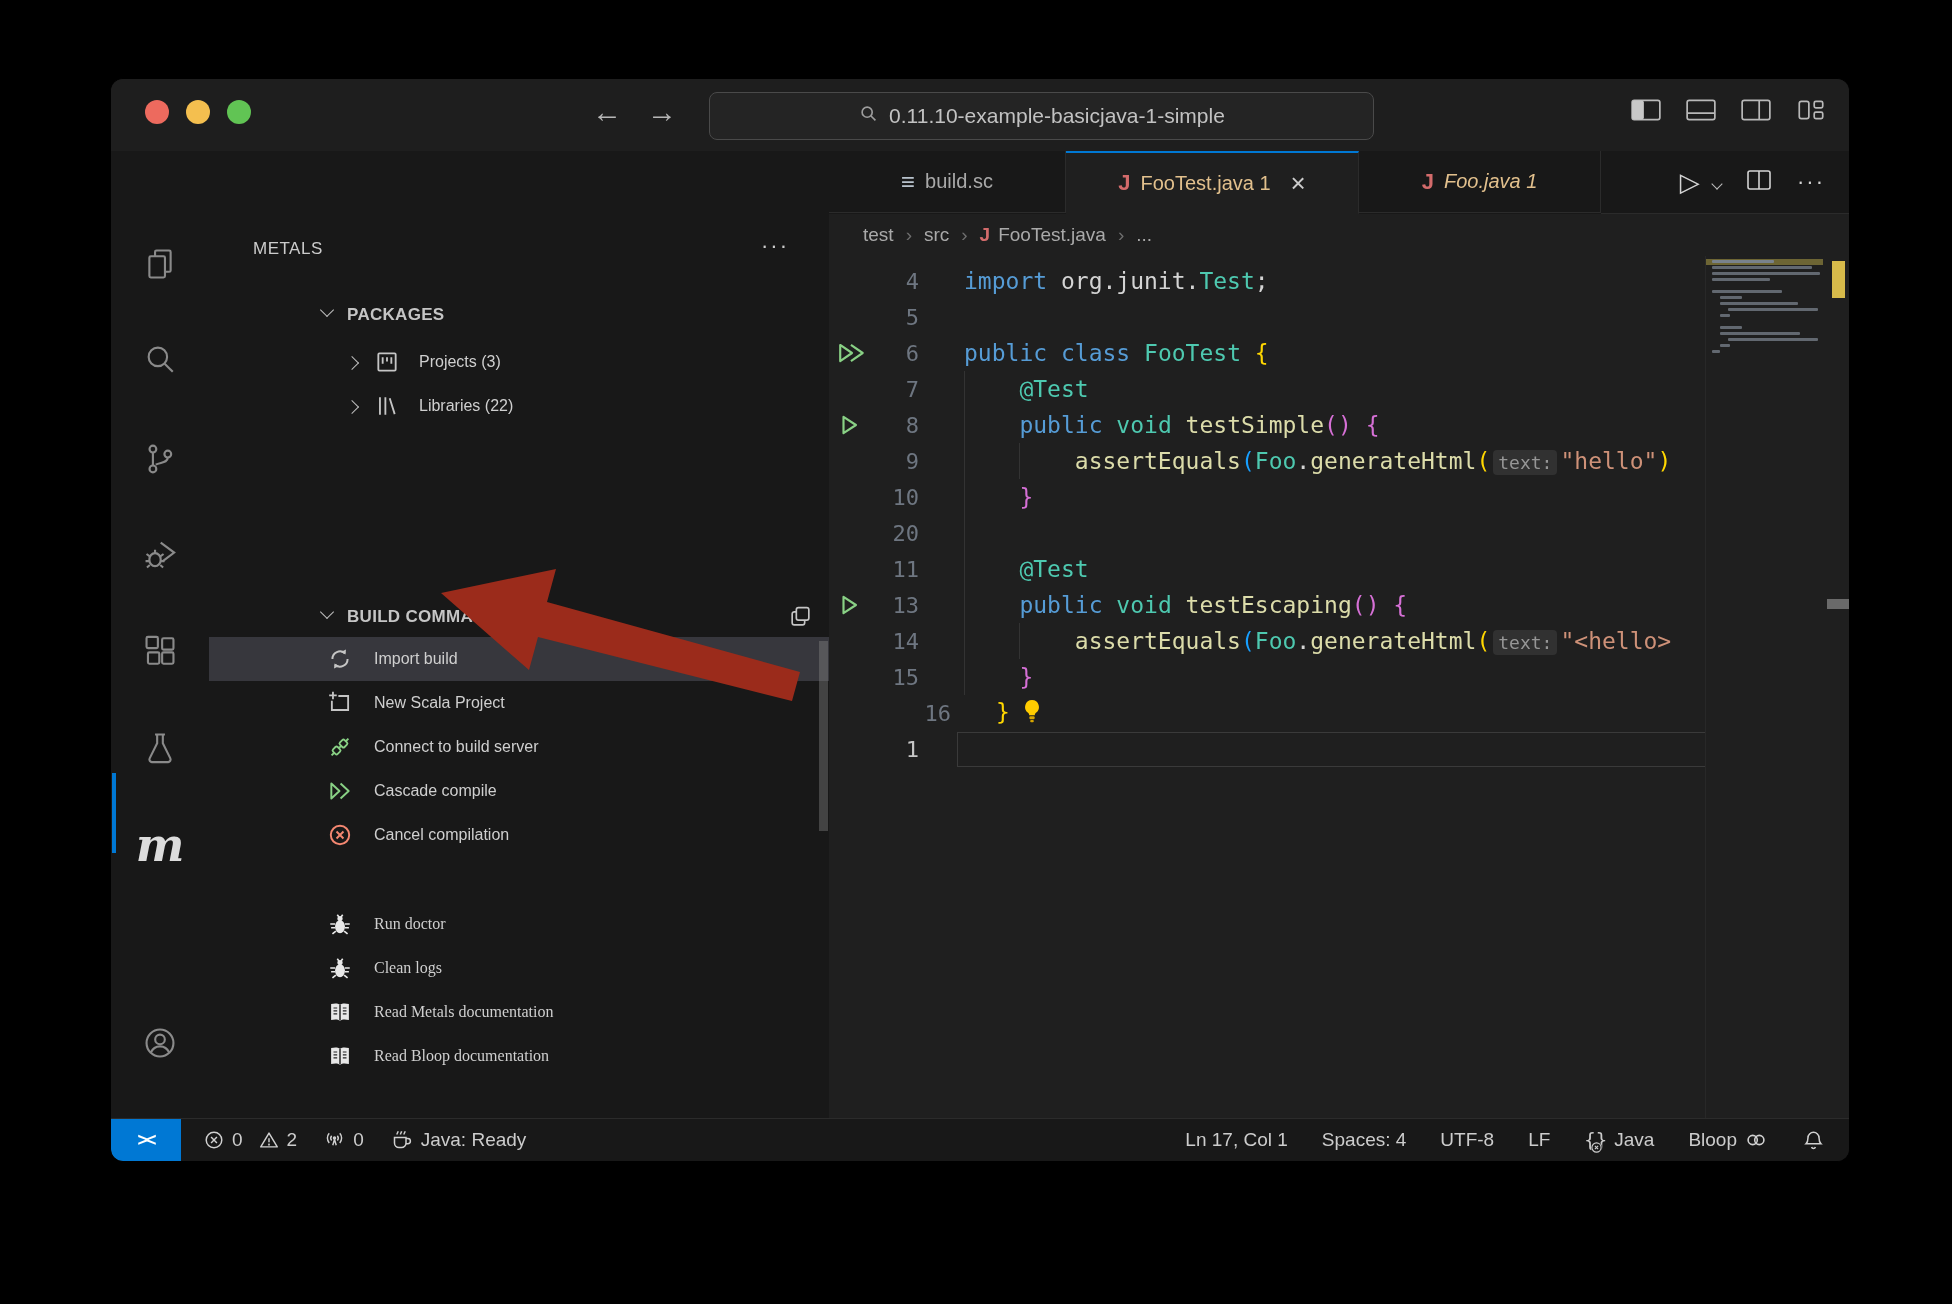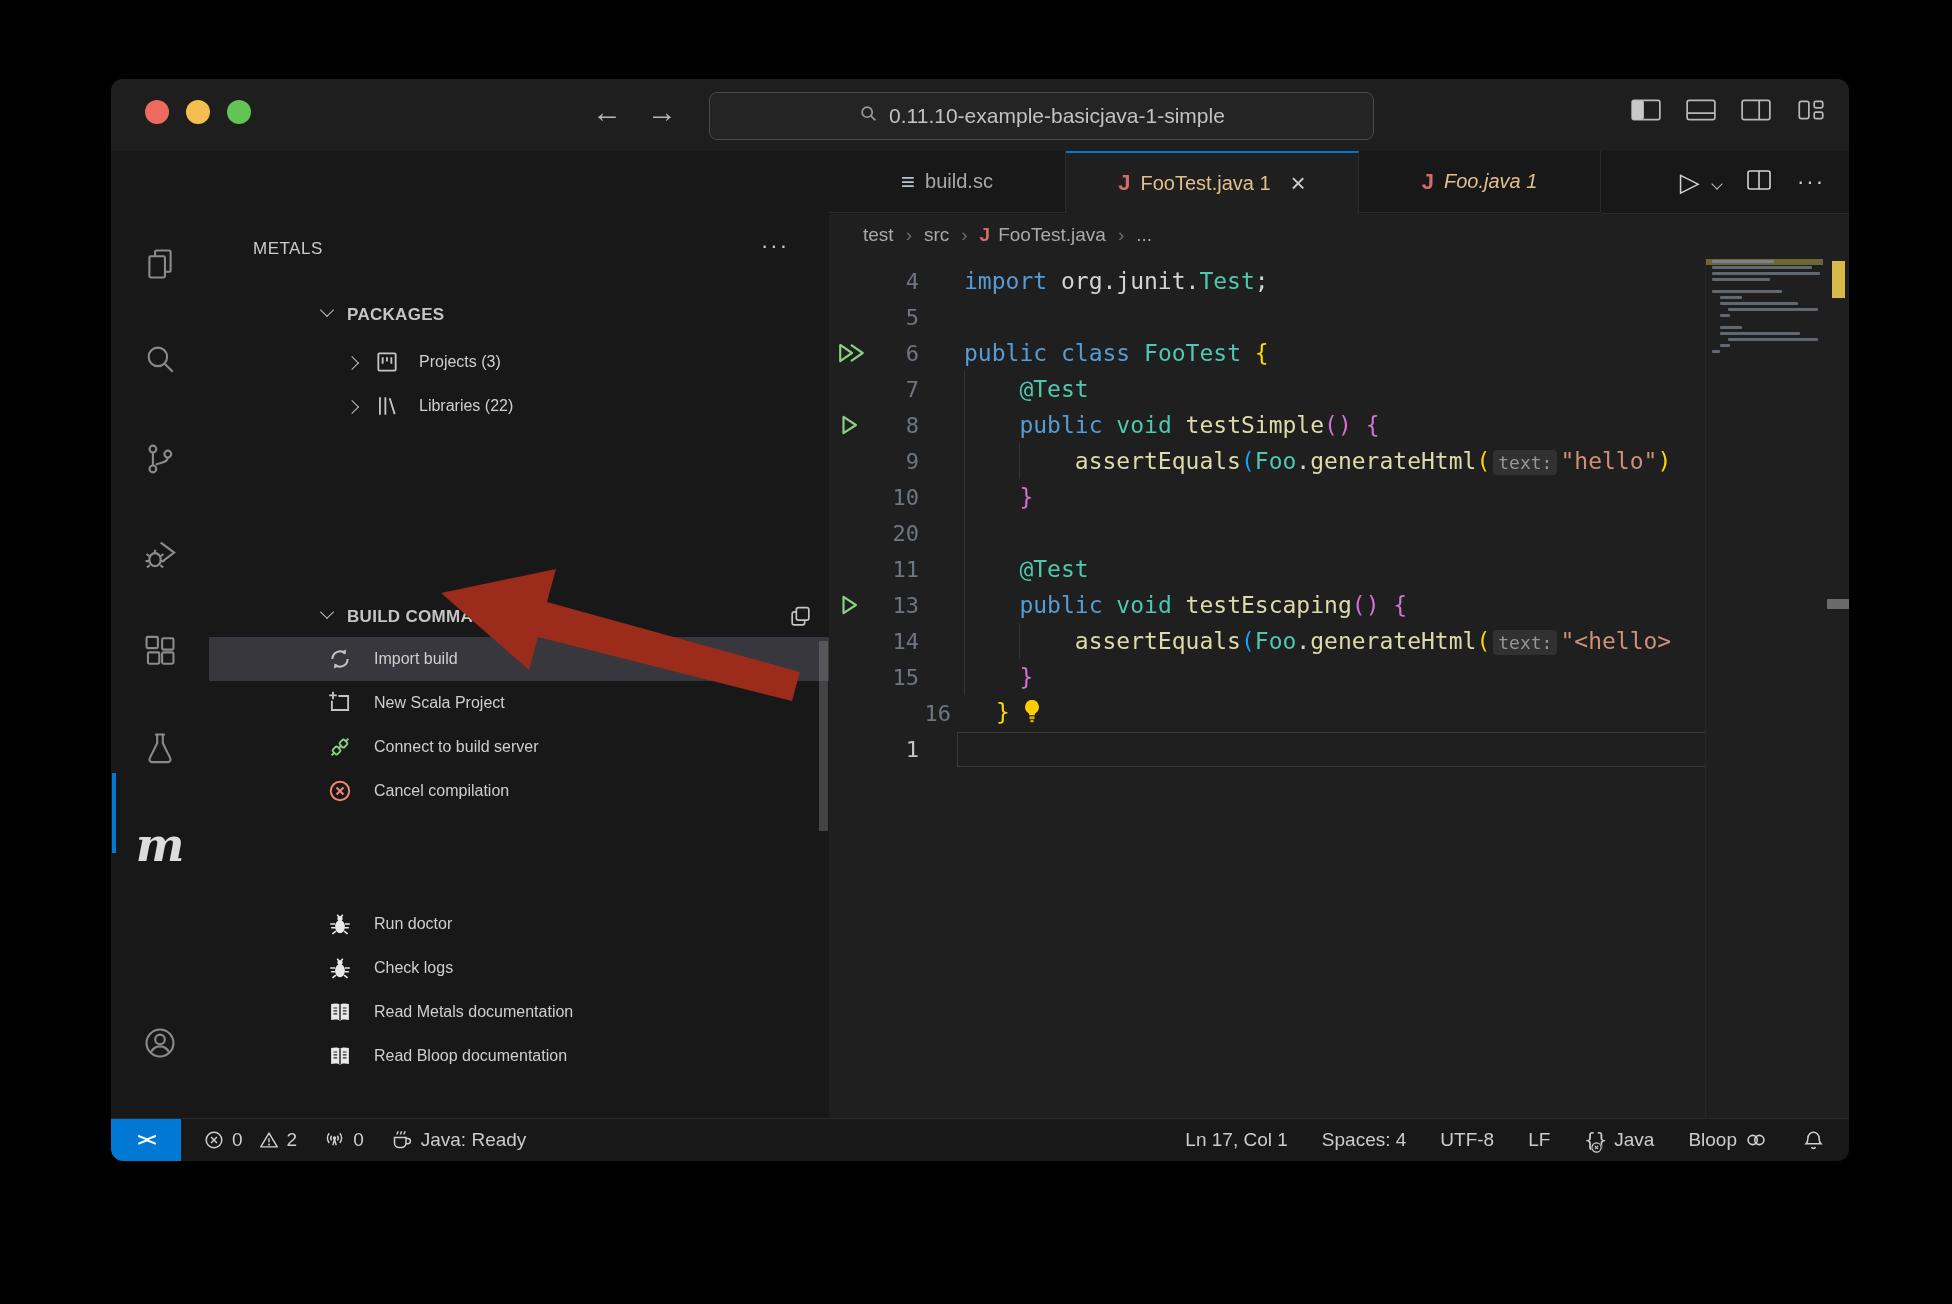--- a/index.html
+++ b/index.html
@@ -288,50 +288,59 @@
                   <g fill="none" stroke="#89d185" stroke-width="1.7" transform="rotate(-45 12 12)">
                     <rect x="4.5" y="9" width="6" height="6" rx="1.5"></rect>
                     <rect x="13.5" y="9" width="6" height="6" rx="1.5"></rect>
                     <path d="M10.5 12h3M1 12h3.5M19.5 12H23"></path>
                   </g>
                 </svg></span>
        <span class="rlabel">Connect to build server</span>
             </div>
             <div class="srow">
               <span class="ricon"><svg width="26" height="26" viewBox="0 0 24 24">
+                  <g fill="none" stroke="#89d185" stroke-width="1.8" stroke-linejoin="round">
+                    <path d="M4 5l7.5 7L4 19z"></path>
+                    <path d="M12.5 5l7.5 7-7.5 7"></path>
+                  </g>
+                </svg></span>
+       <span class="rlabel">Cascade compile</span>
+            </div>
+            <div class="srow">
+              <span class="ricon"><svg width="26" height="26" viewBox="0 0 24 24">
                   <g fill="none" stroke="#f48771" stroke-width="1.8">
                     <circle cx="12" cy="12" r="8.5"></circle>
                     <path d="M8.8 8.8l6.4 6.4M15.2 8.8l-6.4 6.4"></path>
                   </g>
                 </svg></span>
        <span class="rlabel">Cancel compilation</span>
             </div>
           </div>
         </div>
         <div class="section" style="top: 747px;">
-          <div class="rows" style="margin-top: 4px;">
+          <div class="rows" style="margin-top: 4px; font-family: Liberation Serif, serif;">
             <div class="srow">
               <span class="ricon"><svg width="26" height="26" viewBox="0 0 24 24">
                   <ellipse cx="12" cy="14.5" rx="4.6" ry="6" fill="#e8e8e8"></ellipse>
                   <circle cx="12" cy="7" r="2.4" fill="#e8e8e8"></circle>
                   <g stroke="#e8e8e8" stroke-width="1.5" fill="none">
                     <path d="M9.5 3.5 11 5.5M14.5 3.5 13 5.5M7.4 12H3M7.4 15.5H3.8M8.2 18.5l-3.2 2.7M16.6 12H21M16.6 15.5h3.6M15.8 18.5l3.2 2.7"></path>
                   </g>
                 </svg></span>
        <span class="rlabel">Run doctor</span>
             </div>
             <div class="srow">
               <span class="ricon"><svg width="26" height="26" viewBox="0 0 24 24">
                   <ellipse cx="12" cy="14.5" rx="4.6" ry="6" fill="#e8e8e8"></ellipse>
                   <circle cx="12" cy="7" r="2.4" fill="#e8e8e8"></circle>
                   <g stroke="#e8e8e8" stroke-width="1.5" fill="none">
                     <path d="M9.5 3.5 11 5.5M14.5 3.5 13 5.5M7.4 12H3M7.4 15.5H3.8M8.2 18.5l-3.2 2.7M16.6 12H21M16.6 15.5h3.6M15.8 18.5l3.2 2.7"></path>
                   </g>
                 </svg></span>
-       <span class="rlabel">Check logs</span>
+       <span class="rlabel">Clean logs</span>
             </div>
             <div class="srow">
               <span class="ricon"><svg width="26" height="26" viewBox="0 0 24 24">
                   <path d="M12 5.2C10 3.8 7 3.8 3.8 4.6V19.4c3.2-.8 6.2-.8 8.2.6 2-1.4 5-1.4 8.2-.6V4.6C17 3.8 14 3.8 12 5.2z" fill="#e8e8e8"></path>
                   <path d="M12 5.2v14.3" stroke="#252526" stroke-width="1.4"></path>
                   <g stroke="#252526" stroke-width="1.1" fill="none">
                     <path d="M6 8.3h3.4M6 11h3.4M6 13.7h3.4M14.6 8.3H18M14.6 11H18M14.6 13.7H18"></path>
                   </g>
                 </svg></span>
        <span class="rlabel">Read Metals documentation</span>

